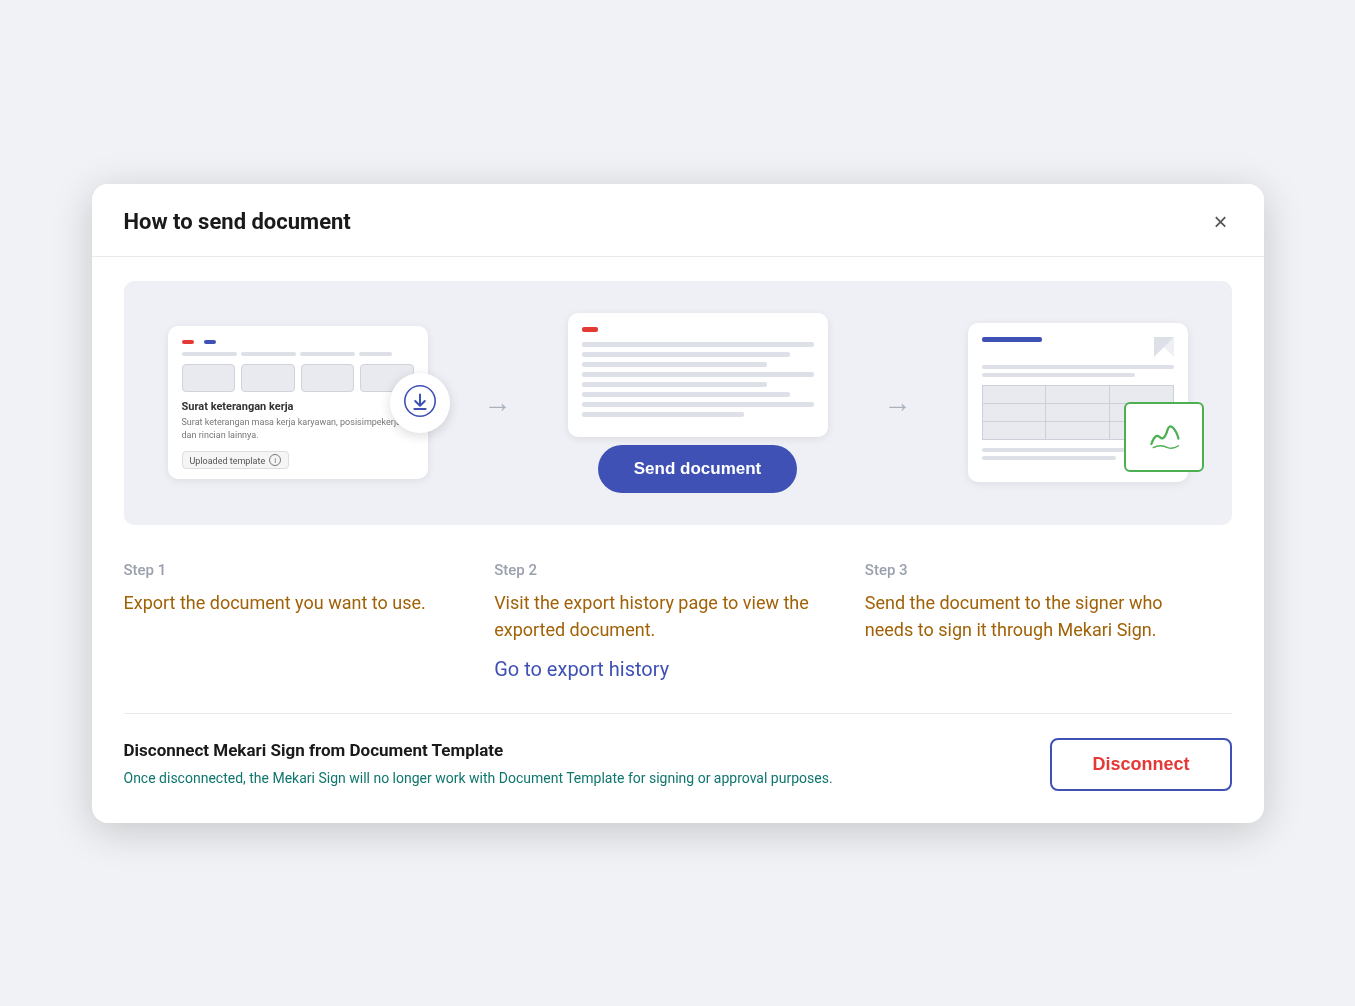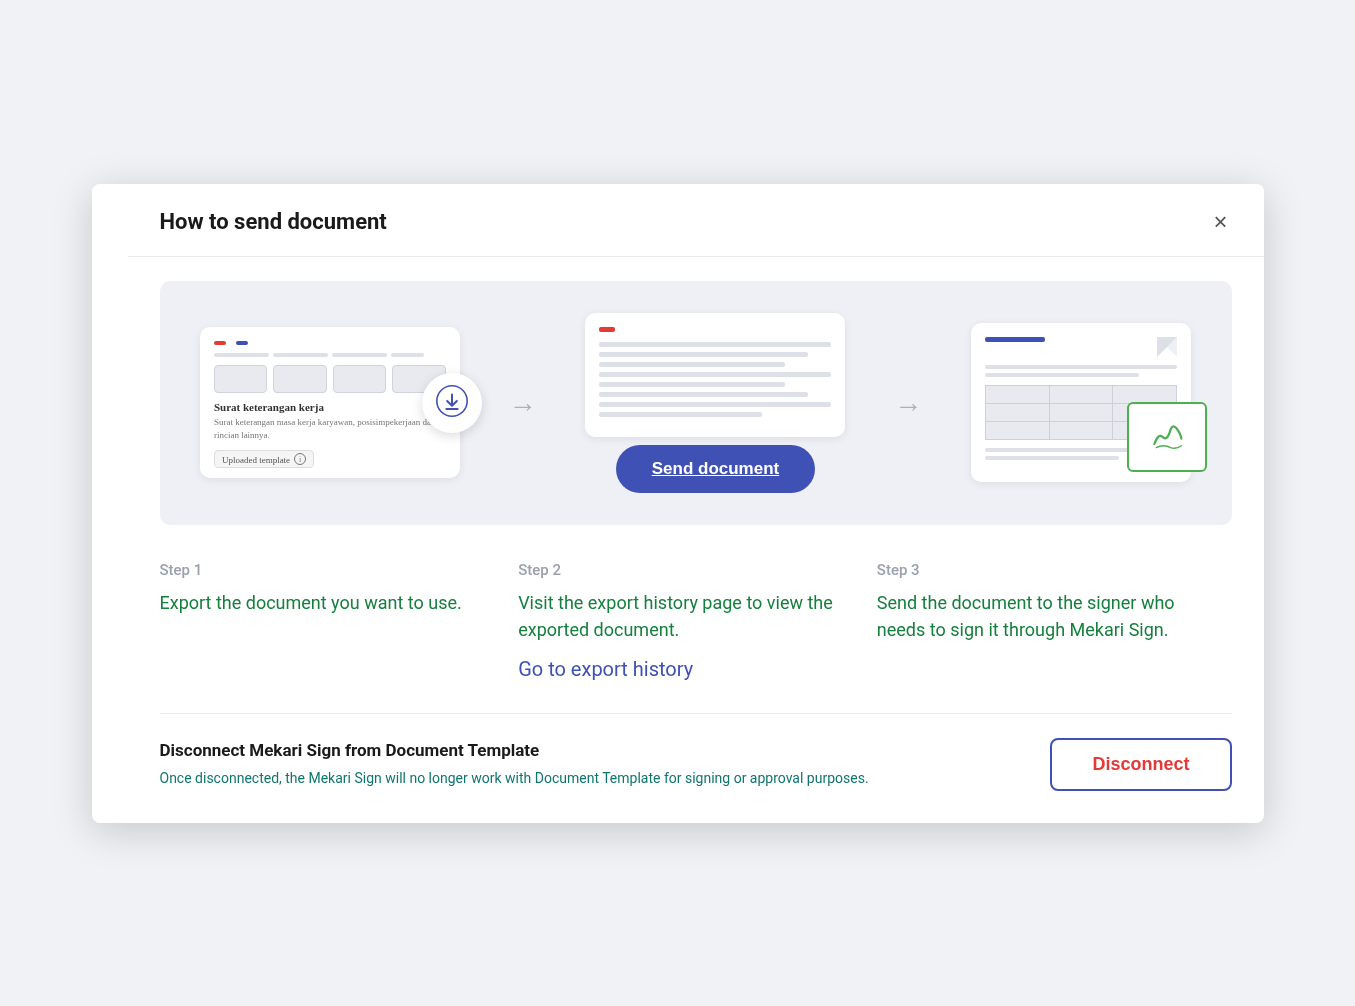--- a/index.html
+++ b/index.html
@@ -6,26 +6,25 @@
     body {
       font-family: -apple-system, BlinkMacSystemFont, 'Segoe UI', Roboto, sans-serif;
       background: #f0f2f5;
       display: flex;
       justify-content: center;
       align-items: center;
       min-height: 100vh;
     }
     .modal {
       background: #ffffff;
-      border-radius: 8px;
+      border-radius: 16px;
       width: 1172px;
       max-width: 98vw;
       box-shadow: 0 8px 40px rgba(0,0,0,0.18);
       overflow: hidden;
-      padding-left: 36px;
     }
     .modal-header {
       display: flex;
       align-items: center;
       justify-content: space-between;
       padding: 22px 32px 18px 32px;
       border-bottom: 1px solid #e8eaed;
       background: #fff;
     }
     .modal-title {
@@ -70,21 +69,20 @@
     }
 
     
     .card-template {
       background: #fff;
       border-radius: 10px;
       padding: 14px 14px 10px 14px;
       width: 260px;
       box-shadow: 0 2px 8px rgba(0,0,0,0.08);
       position: relative;
-      font-family: Liberation Serif, serif;
     }
     .card-top-bar {
       display: flex;
       gap: 6px;
       margin-bottom: 8px;
     }
     .card-dot-red { width: 12px; height: 4px; background: #e53935; border-radius: 2px; }
     .card-dot-blue { width: 12px; height: 4px; background: #3f51b5; border-radius: 2px; margin-left: 4px; }
     .card-lines {
       display: grid;
@@ -301,21 +299,21 @@
       border-right: none;
     }
     .step-label {
       font-size: 15px;
       color: #9aa0ad;
       font-weight: 500;
       margin-bottom: 10px;
     }
     .step-text {
       font-size: 18px;
-      color: #15803d;
+      color: #a16207;
       font-weight: 400;
       line-height: 1.5;
       margin-bottom: 14px;
     }
     .step-link {
       color: #3f51b5;
       font-size: 20px;
       text-decoration: none;
       cursor: pointer;
     }
@@ -469,21 +467,21 @@
             <div class="doc-line"></div>
             <div class="doc-line w70"></div>
           </div>
         </div>
 
         <div style="display:flex;flex-direction:column;align-items:flex-end;width:260px;gap:8px;margin-top:-40px;">
           <button class="actions-dropdown">
             <span>Actions</span>
             <span class="chevron-down"></span>
           </button>
-          <button class="send-doc-btn" style="align-self:center;text-decoration:underline;">Send document</button>
+          <button class="send-doc-btn" style="align-self:center;">Send document</button>
         </div>
       </div>
 
       <div class="arrow">→</div>
 
       <div class="illus-step">
         <div class="card-signed" style="overflow:visible;">
           <div class="signed-top">
             <div class="signed-blue-line"></div>
             <div class="signed-fold"></div>

